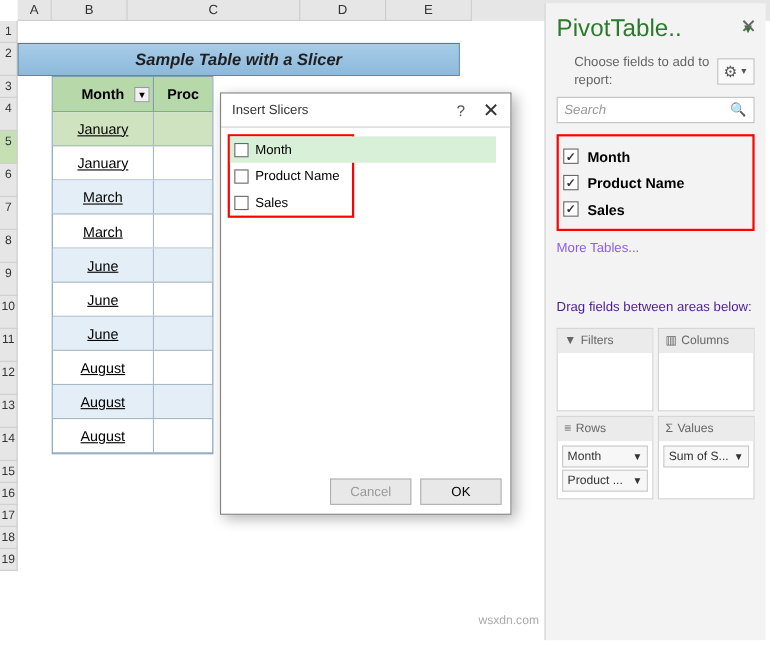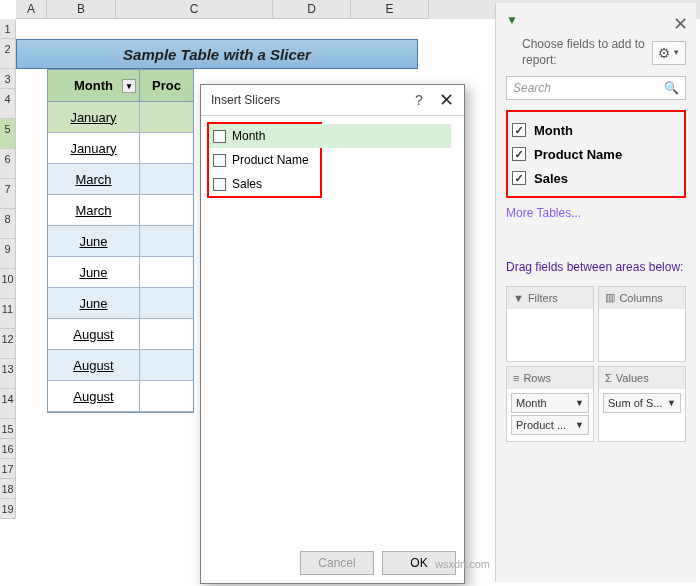--- a/index.html
+++ b/index.html
@@ -51,21 +51,21 @@
 .more-tables { margin-top: 8px; color: #8b5cf6; font-size: 12px; cursor: pointer; }
 .drag-label { margin-top: 40px; color: #4c1d95; font-size: 12px; line-height: 1.3; }
 .drag-grid { margin-top: 10px; display: grid; grid-template-columns: 1fr 1fr; gap: 4px; }
 .drag-box { background: #fff; border: 1px solid #d0d0d0; }
 .drag-box .db-hdr { height: 22px; background: #ebebeb; display: flex; align-items: center; padding: 0 6px; font-size: 11px; color: #666; gap: 4px; }
 .drag-box .db-body { min-height: 52px; padding: 2px; }
 .pill { height: 20px; background: #f7f7f7; border: 1px solid #c8c8c8; margin: 2px; display: flex; align-items: center; padding: 0 4px; font-size: 11px; color: #333; }
 .pill .caret { margin-left: auto; font-size: 9px; }
 
 
-.dialog { position: absolute; top: 84px; left: 200px; width: 265px; height: 500px; background: #fff; border: 1px solid #808080; box-shadow: 4px 4px 12px rgba(0,0,0,0.3); }
+.dialog { position: absolute; top: 84px; left: 200px; width: 265px; height: 384px; background: #fff; border: 1px solid #808080; box-shadow: 4px 4px 12px rgba(0,0,0,0.3); }
 .dialog-title { height: 30px; display: flex; align-items: center; padding: 0 10px; font-size: 12px; color: #333; }
 .dialog-title .help { margin-left: auto; color: #555; font-size: 14px; margin-right: 16px; }
 .dialog-title .xbtn { color: #333; font-size: 18px; cursor: pointer; }
 .dialog-divider { height: 1px; background: #d0d0d0; }
 .slicer-list { padding: 6px; }
 .slicer-box { border: 2px solid #ff0000; width: 115px; }
 .slicer-row { height: 24px; display: flex; align-items: center; padding: 0 4px; font-size: 12px; gap: 6px; }
 .slicer-row .scb { width: 13px; height: 13px; border: 1px solid #666; background: #fff; }
 .slicer-row.wide { width: 242px; }
 .slicer-row.selected-bg { background: #d8f0d8; }
@@ -176,20 +176,21 @@
     </div>
   </div>
   <div class="dialog-buttons">
     <div class="btn">Cancel</div>
     <div class="btn">OK</div>
   </div>
 </div>
 
 <div class="panel">
   <div class="panel-title">
+    <span>PivotTable..</span>
     <span class="arrow">▼</span>
   </div>
   <span class="panel-close">✕</span>
   <div class="choose-row">
     <div class="choose-text">Choose fields to add to report:</div>
     <div class="gear-btn">
         <span>⚙</span>
         <span style="font-size:8px;margin-left:2px">▼</span>
       </div>
   </div>

